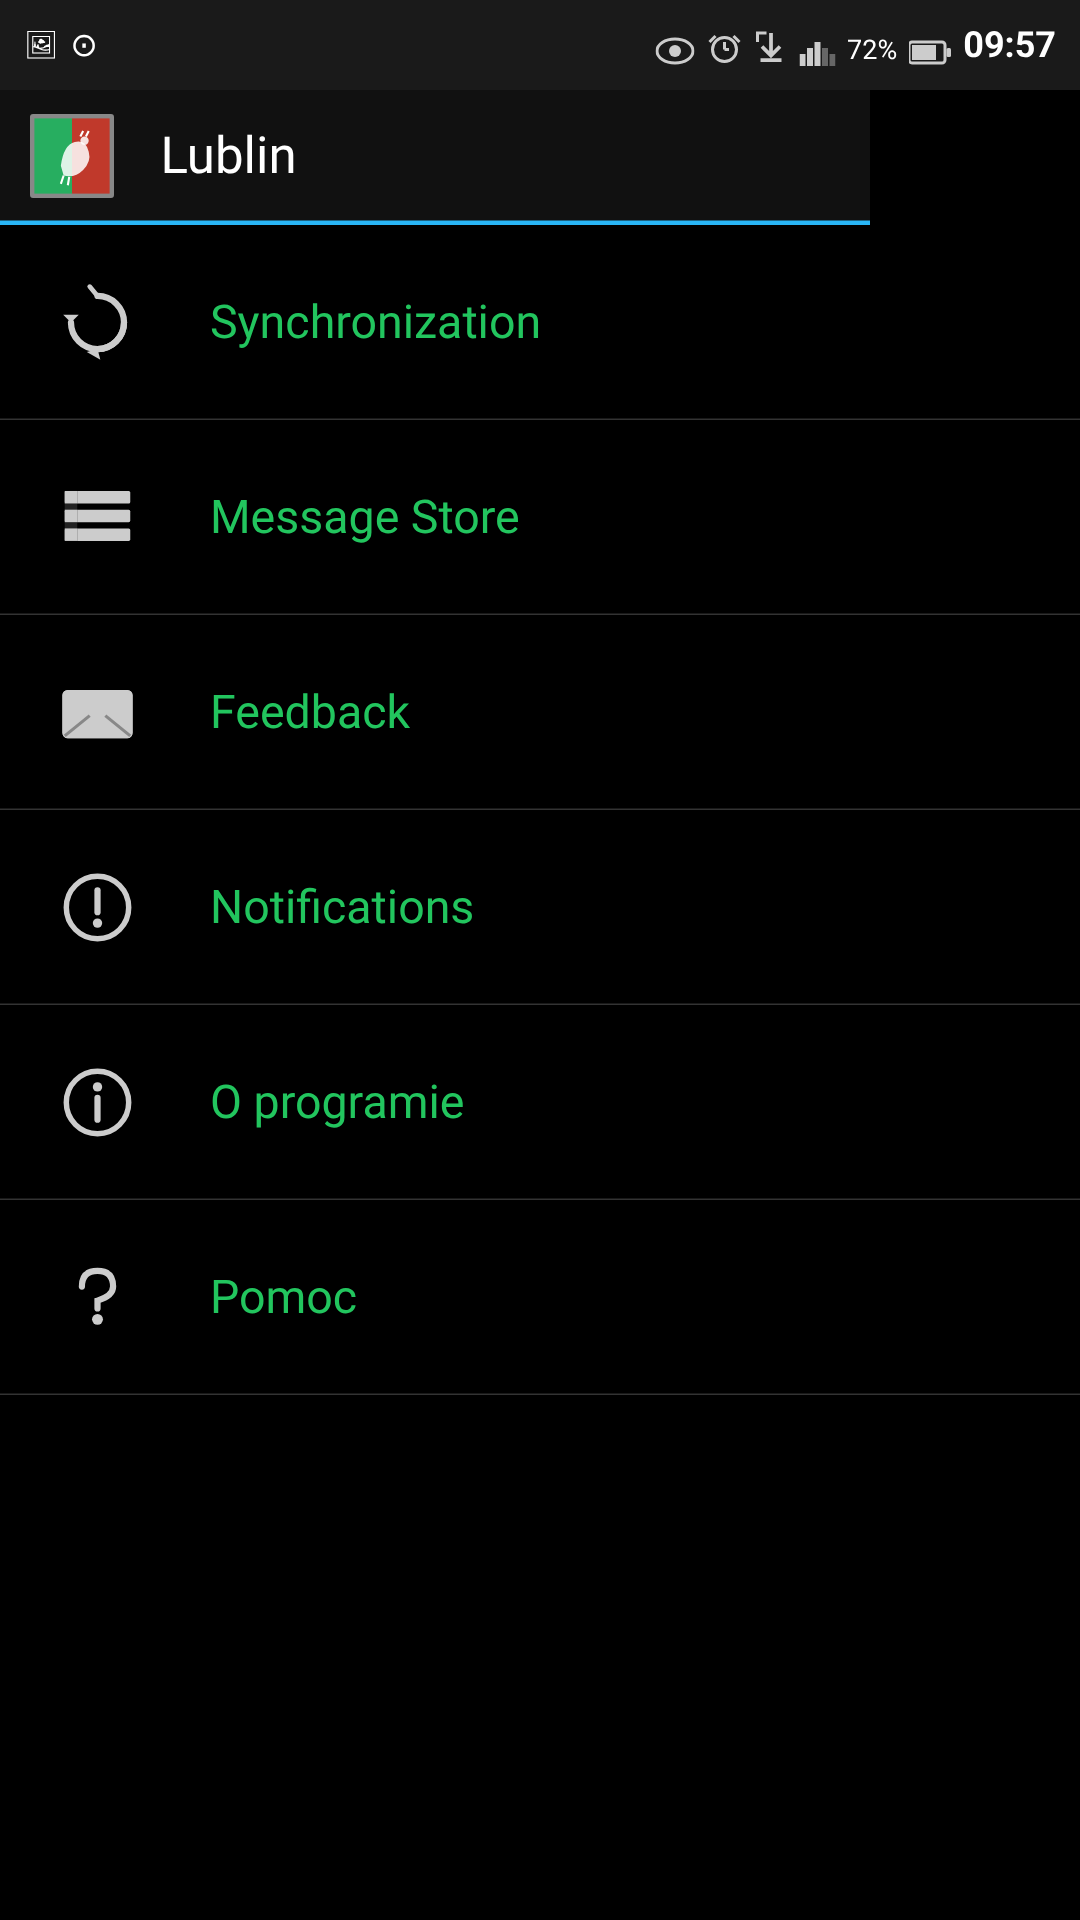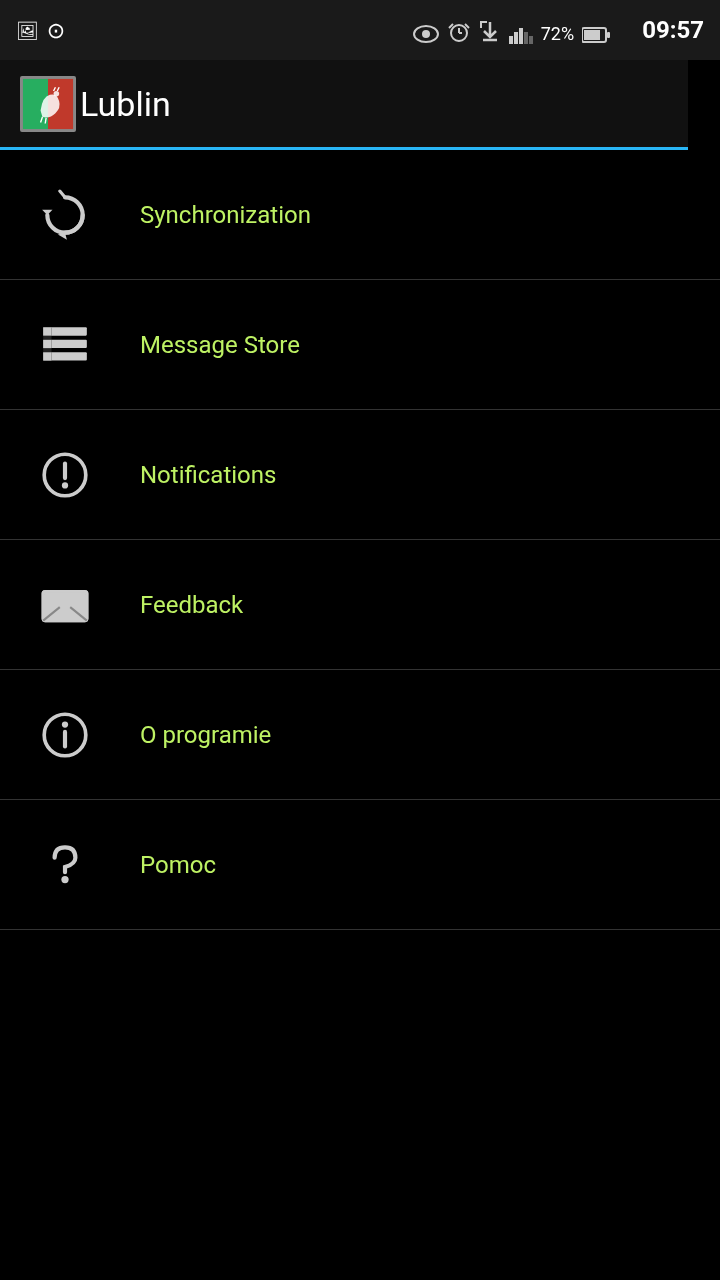--- a/index.html
+++ b/index.html
@@ -39,37 +39,36 @@
 
     .status-icon {
       font-size: 18px;
       color: #fff;
     }
 
     .status-time {
       font-size: 24px;
       font-weight: bold;
       color: #fff;
-      margin-left: 24px;
     }
 
     .status-battery {
       font-size: 18px;
       color: #fff;
     }
 
     
     .app-header {
-      width: 688px;
+      width: 580px;
       height: 90px;
       background: #111;
       display: flex;
       align-items: center;
       padding: 0 20px;
-      gap: 4px;
+      gap: 31px;
       border-bottom: 3px solid #29b6f6;
     }
 
     .app-logo {
       width: 56px;
       height: 56px;
       background: #c0392b;
       border: 2px solid #888;
       display: flex;
       align-items: center;
@@ -109,23 +108,23 @@
 
     .menu-icon-wrapper {
       width: 70px;
       display: flex;
       align-items: center;
       justify-content: center;
       flex-shrink: 0;
     }
 
     .menu-label {
-      font-size: 24px;
+      font-size: 31px;
       font-weight: 400;
-      color: #bef264;
+      color: #22c55e;
     }
 
     
     .icon-svg {
       width: 52px;
       height: 52px;
       fill: #ccc;
     }
   </style>
 </head>
@@ -223,49 +222,49 @@
         <rect x="4" y="20" width="8" height="8" rx="0" fill="#ccc"></rect>
         <rect x="4" y="32" width="8" height="8" rx="0" fill="#ccc"></rect>
       </svg>
     </div>
     <span class="menu-label">Message Store</span>
   </div>
 
   <div class="menu-item">
     <div class="menu-icon-wrapper">
       <svg class="icon-svg" viewBox="0 0 50 50">
-        <circle cx="25" cy="25" r="20" stroke="#ccc" stroke-width="3.5" fill="none"></circle>
-        <line x1="25" y1="14" x2="25" y2="28" stroke="#ccc" stroke-width="4" stroke-linecap="round"></line>
-        <circle cx="25" cy="35" r="3" fill="#ccc"></circle>
-      </svg>
-    </div>
-    <span class="menu-label">Notifications</span>
-  </div>
-
-  <div class="menu-item">
-    <div class="menu-icon-wrapper">
-      <svg class="icon-svg" viewBox="0 0 50 50">
         <rect x="4" y="12" width="42" height="28" rx="2" stroke="#ccc" stroke-width="3" fill="#ccc"></rect>
         <path d="M4 12 L25 28 L46 12" stroke="#000" stroke-width="3" fill="none"></path>
         <rect x="4" y="12" width="42" height="28" rx="2" stroke="#ccc" stroke-width="3" fill="none"></rect>
         <path d="M4 12 L25 28 L46 12" stroke="#ccc" stroke-width="3" fill="none"></path>
 
         <polygon points="4,12 46,12 25,28" fill="#ccc"></polygon>
         <rect x="5" y="13" width="40" height="26" fill="#ccc"></rect>
         <path d="M4 40 L20 27" stroke="#888" stroke-width="2"></path>
         <path d="M46 40 L30 27" stroke="#888" stroke-width="2"></path>
       </svg>
     </div>
     <span class="menu-label">Feedback</span>
   </div>
 
   <div class="menu-item">
     <div class="menu-icon-wrapper">
       <svg class="icon-svg" viewBox="0 0 50 50">
         <circle cx="25" cy="25" r="20" stroke="#ccc" stroke-width="3.5" fill="none"></circle>
+        <line x1="25" y1="14" x2="25" y2="28" stroke="#ccc" stroke-width="4" stroke-linecap="round"></line>
+        <circle cx="25" cy="35" r="3" fill="#ccc"></circle>
+      </svg>
+    </div>
+    <span class="menu-label">Notifications</span>
+  </div>
+
+  <div class="menu-item">
+    <div class="menu-icon-wrapper">
+      <svg class="icon-svg" viewBox="0 0 50 50">
+        <circle cx="25" cy="25" r="20" stroke="#ccc" stroke-width="3.5" fill="none"></circle>
         <circle cx="25" cy="15" r="3" fill="#ccc"></circle>
         <line x1="25" y1="22" x2="25" y2="36" stroke="#ccc" stroke-width="4" stroke-linecap="round"></line>
       </svg>
     </div>
     <span class="menu-label">O programie</span>
   </div>
 
   <div class="menu-item">
     <div class="menu-icon-wrapper">
       <svg class="icon-svg" viewBox="0 0 50 50">

